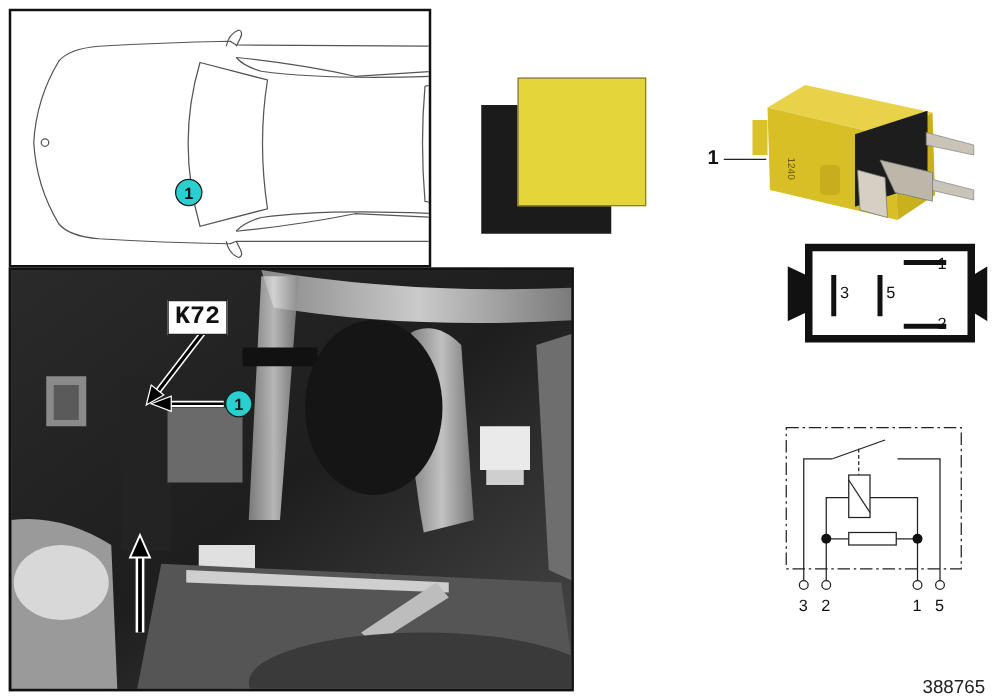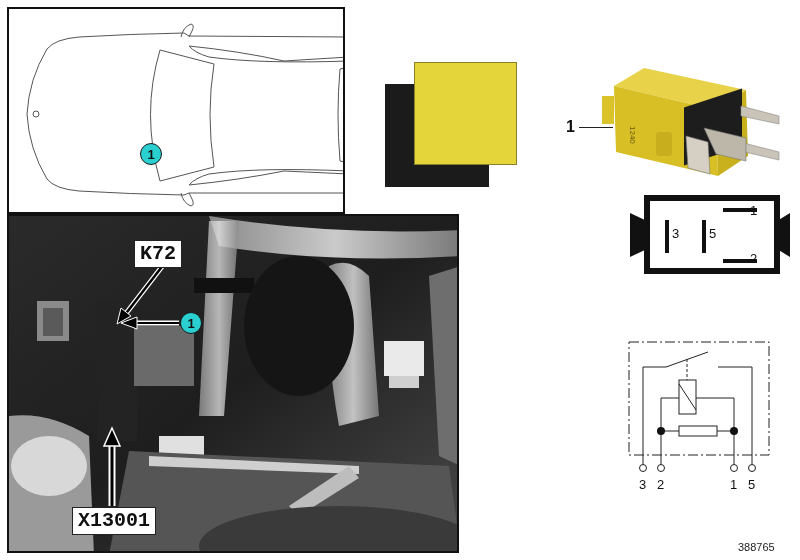--- a/index.html
+++ b/index.html
@@ -2,21 +2,21 @@
 <html><head>
 <meta charset="utf-8">
 <style>
   html, body { margin:0; padding:0; background:#ffffff; }
   body { width:800px; height:560px; position:relative; overflow:hidden; font-family:"Liberation Sans", sans-serif; }
   .abs { position:absolute; }
   .car-frame { left:7px; top:7px; width:338px; height:207px; border:2px solid #111; border-right-width:2px; box-sizing:border-box; background:#fff; overflow:hidden; }
   .photo-frame { left:7px; top:214px; width:452px; height:339px; border:2px solid #111; box-sizing:border-box; overflow:hidden; background:#3a3a3a; }
   .callout { width:22px; height:22px; border-radius:50%; background:#2ad0d0; border:1.5px solid #1a1a1a; box-sizing:border-box; color:#111; font-weight:bold; font-size:13px; display:flex; align-items:center; justify-content:center; }
   .label-box { background:#fff; border:1px solid #222; font-weight:bold; font-size:20px; color:#111; padding:1px 5px; line-height:24px;font-family:Liberation Mono, monospace; }
-  .doc-id { font-size:11px; color:#222; }
+  .doc-id { font-size:15px; color:#222; }
   .pin-num { font-size:13px; color:#111; }
 </style>
 </head>
 <body>
 
 <div class="abs car-frame">
   <svg width="338" height="207" viewBox="0 0 338 207">
     <g fill="none" stroke="#555" stroke-width="1">
 
       <path d="M340 28 L180 27 L175 24 Q120 25 70 28 Q46 30 38 40 Q20 70 18 105 Q20 140 38 170 Q46 180 70 182 Q120 185 175 186 L180 184 L340 184"></path>
@@ -101,23 +101,20 @@
     <line x1="103" y1="290" x2="103" y2="225" stroke="#000" stroke-width="3"></line>
     <polygon points="103,212 95,230 111,230" fill="#000" stroke="#fff" stroke-width="1.5"></polygon>
   </svg>
 
   <div class="abs label-box" style="left:125px;top:24px;">
     <span>K72</span>
   </div>
   <div class="abs callout" style="left:171px;top:96px;">
     <span>1</span>
   </div>
-  <div class="abs label-box" style="left:63px;top:291px;">
-    <span>X13001</span>
-  </div>
 </div>
 
 <div class="abs" style="left:566px;top:118px;font-weight:bold;font-size:16px;color:#111;">
   <span>1</span>
 </div>
 <div class="abs" style="left:579px;top:127px;width:34px;height:1px;background:#222;"></div>
 <svg class="abs" style="left:596px;top:66px;" width="190" height="112" viewBox="0 0 190 112">
 
   <rect x="6" y="30" width="12" height="28" fill="#d9c22a"></rect>
 

